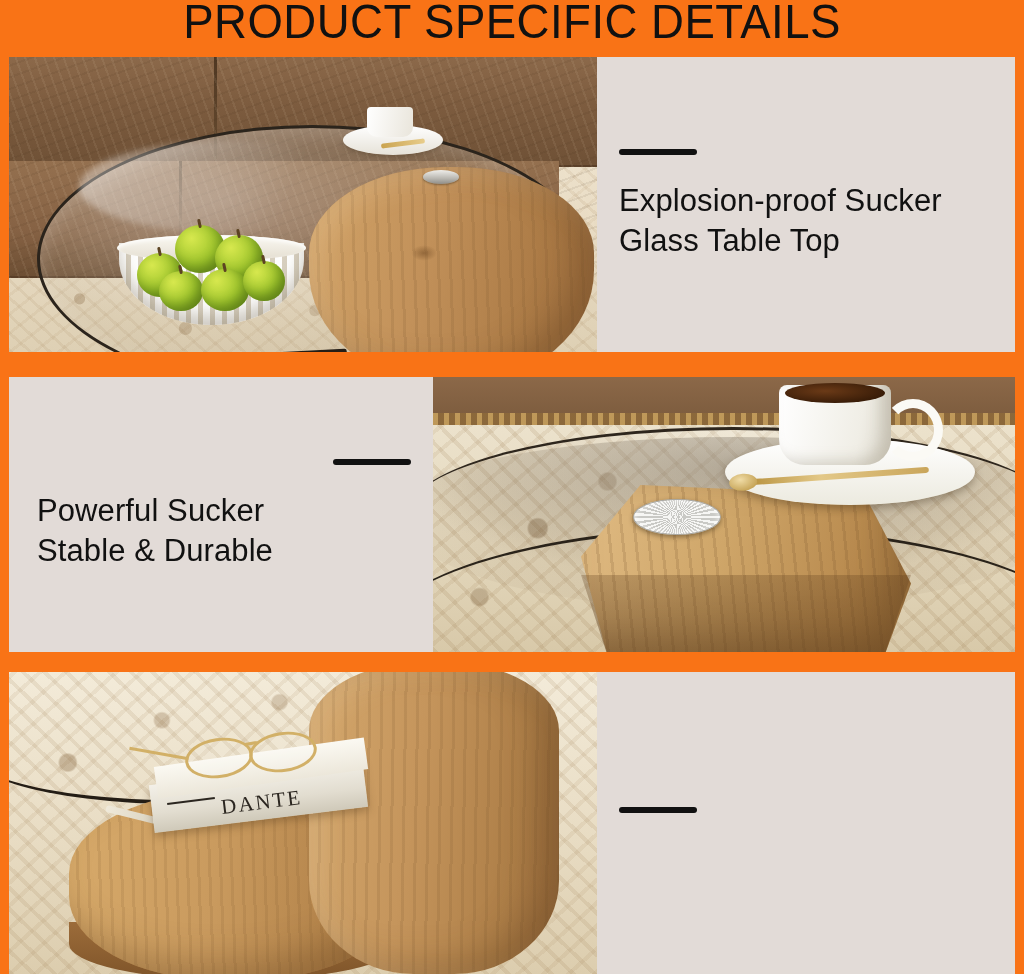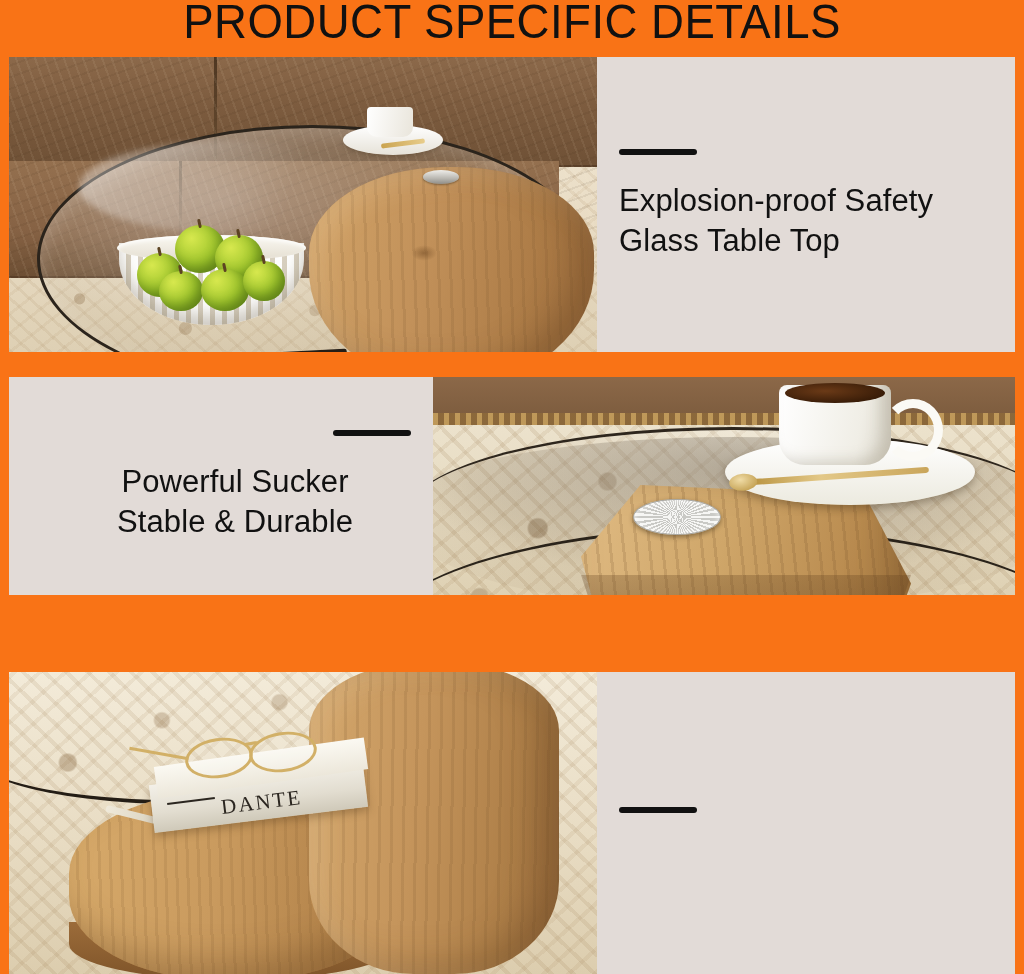--- a/index.html
+++ b/index.html
@@ -41,21 +41,21 @@
   }
 
   
   .panel {
     position: absolute;
     display: flex;
     overflow: hidden;
     background: #e2dbd7;
   }
   #panel-1 { left: 9px;  top: 57px;  width: 1006px; height: 295px; }
-  #panel-2 { left: 9px;  top: 377px; width: 1006px; height: 218px; text-align: center; }
+  #panel-2 { left: 9px;  top: 377px; width: 1006px; height: 275px; }
   #panel-3 { left: 9px;  top: 672px; width: 1006px; height: 302px; }
 
   .photo { position: relative; overflow: hidden; flex: none; }
   .caption-pane {
     position: relative;
     flex: 1 1 auto;
     background: #e2dbd7;
     display: flex;
     flex-direction: column;
     justify-content: center;
@@ -429,21 +429,21 @@
       <div class="apple a6"></div>
       <div class="saucer-1"></div>
       <div class="cup-1"></div>
       <div class="spoon-1"></div>
       <div class="table-edge-dark"></div>
     </div>
 
     <div class="caption-pane">
       <div class="caption-inner">
         <div class="dash"></div>
-        <div class="caption-text">Explosion-proof Safety
+        <div class="caption-text">Explosion-proof Sucker
 Glass Table Top</div>
       </div>
     </div>
 
   </div>
 
   <div class="panel" id="panel-2">
 
     <div class="caption-pane">
       <div class="caption-inner right-dash">

